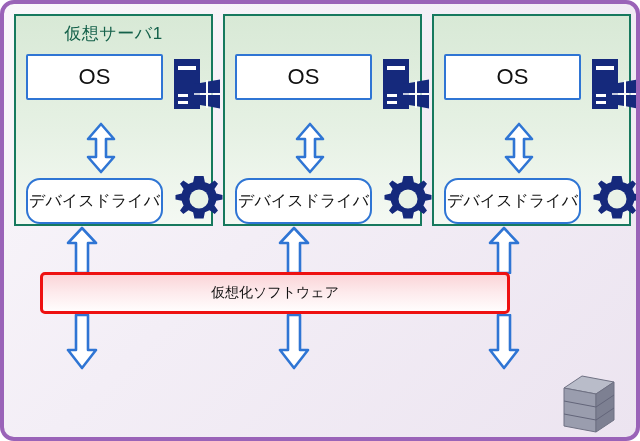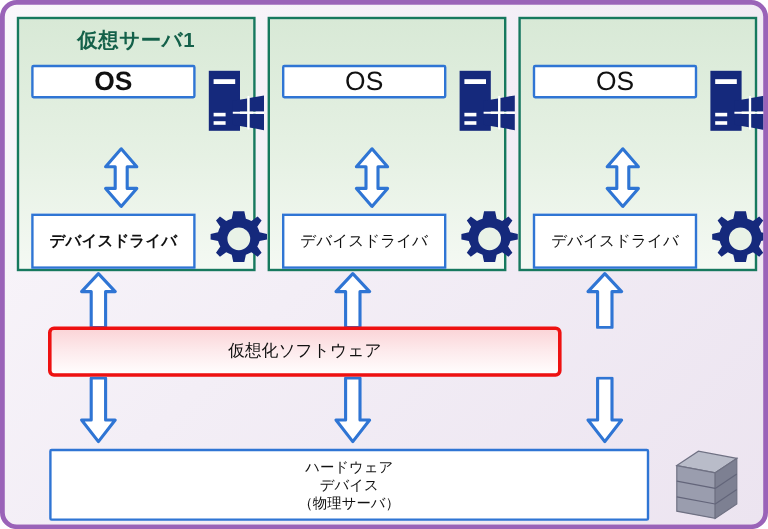--- a/index.html
+++ b/index.html
@@ -42,46 +42,46 @@
     font-size: 17px;
     color: #14614a;
     letter-spacing: .5px;
   }
 
   .os-box {
     position: absolute;
     left: 10px;
     top: 38px;
     width: 137px;
-    height: 28px;
+    height: 46px;
     box-sizing: border-box;
     border: 2px solid #2f75d4;
     background: #ffffff;
     border-radius: 2px;
     display: flex;
     align-items: center;
     justify-content: center;
     font-size: 22px;
     color: #111111;
   }
 
   .drv-box {
     position: absolute;
     left: 10px;
     top: 162px;
     width: 137px;
     height: 46px;
     box-sizing: border-box;
     border: 2px solid #2f75d4;
     background: #ffffff;
-    border-radius: 0;
+    border-radius: 14px;
     display: flex;
     align-items: center;
     justify-content: center;
-    font-size: 13px;
+    font-size: 16px;
     color: #111111;
   }
 
   
   .win-icon {
     position: absolute;
     left: 157px;
     top: 42px;
     width: 48px;
     height: 56px;
@@ -98,21 +98,21 @@
   
   .arrow {
     position: absolute;
   }
 
   
   #virt-bar {
     position: absolute;
     left: 36px;
     top: 268px;
-    width: 428px;
+    width: 470px;
     height: 42px;
     box-sizing: border-box;
     border: 3px solid #ee1111;
     border-radius: 5px;
     background: linear-gradient(180deg, #fbd5d8 0%, #fdeaec 48%, #fffdfd 100%);
     display: flex;
     align-items: center;
     justify-content: center;
   }
   #virt-bar span {
@@ -148,21 +148,21 @@
     top: 368px;
     width: 58px;
     height: 64px;
   }
 </style>
 </head>
 <body>
 
 <div id="diagram">
 
-  <div class="vm-panel" style="left:10px; width:199px;font-weight:bold;">
+  <div class="vm-panel" style="left:10px; width:199px;">
     <div class="vm-title">仮想サーバ1</div>
 
     <div class="os-box">
       <span>OS</span>
     </div>
 
     <span class="win-icon">
       <svg viewBox="0 0 48 56" width="48" height="56">
         <rect x="1" y="1" width="26" height="50" fill="#15297c"></rect>
         <rect x="5" y="8" width="18" height="4" fill="#ffffff"></rect>
@@ -314,25 +314,20 @@
     <svg viewBox="0 0 32 56" width="32" height="56">
       <polygon points="10,1 22,1 22,36 30,36 16,54 2,36 10,36" fill="#ffffff" stroke="#2f75d4" stroke-width="2.6" stroke-linejoin="round"></polygon>
     </svg>
   </span>
   <span class="arrow" style="left:484px; top:310px;">
     <svg viewBox="0 0 32 56" width="32" height="56">
       <polygon points="10,1 22,1 22,36 30,36 16,54 2,36 10,36" fill="#ffffff" stroke="#2f75d4" stroke-width="2.6" stroke-linejoin="round"></polygon>
     </svg>
   </span>
 
-  <div id="hw-box">
-    <div>ハードウェア</div>
-    <div>デバイス</div>
-    <div>（物理サーバ）</div>
-  </div>
 
   <span id="rack-icon">
     <svg viewBox="0 0 58 64" width="58" height="64">
 
       <polygon points="4,16 22,4 54,10 36,22" fill="#b9bcc9" stroke="#6f7183" stroke-width="1"></polygon>
 
       <polygon points="4,16 36,22 36,60 4,54" fill="#9a9dae" stroke="#6f7183" stroke-width="1"></polygon>
 
       <polygon points="36,22 54,10 54,48 36,60" fill="#7d8092" stroke="#6f7183" stroke-width="1"></polygon>
 

